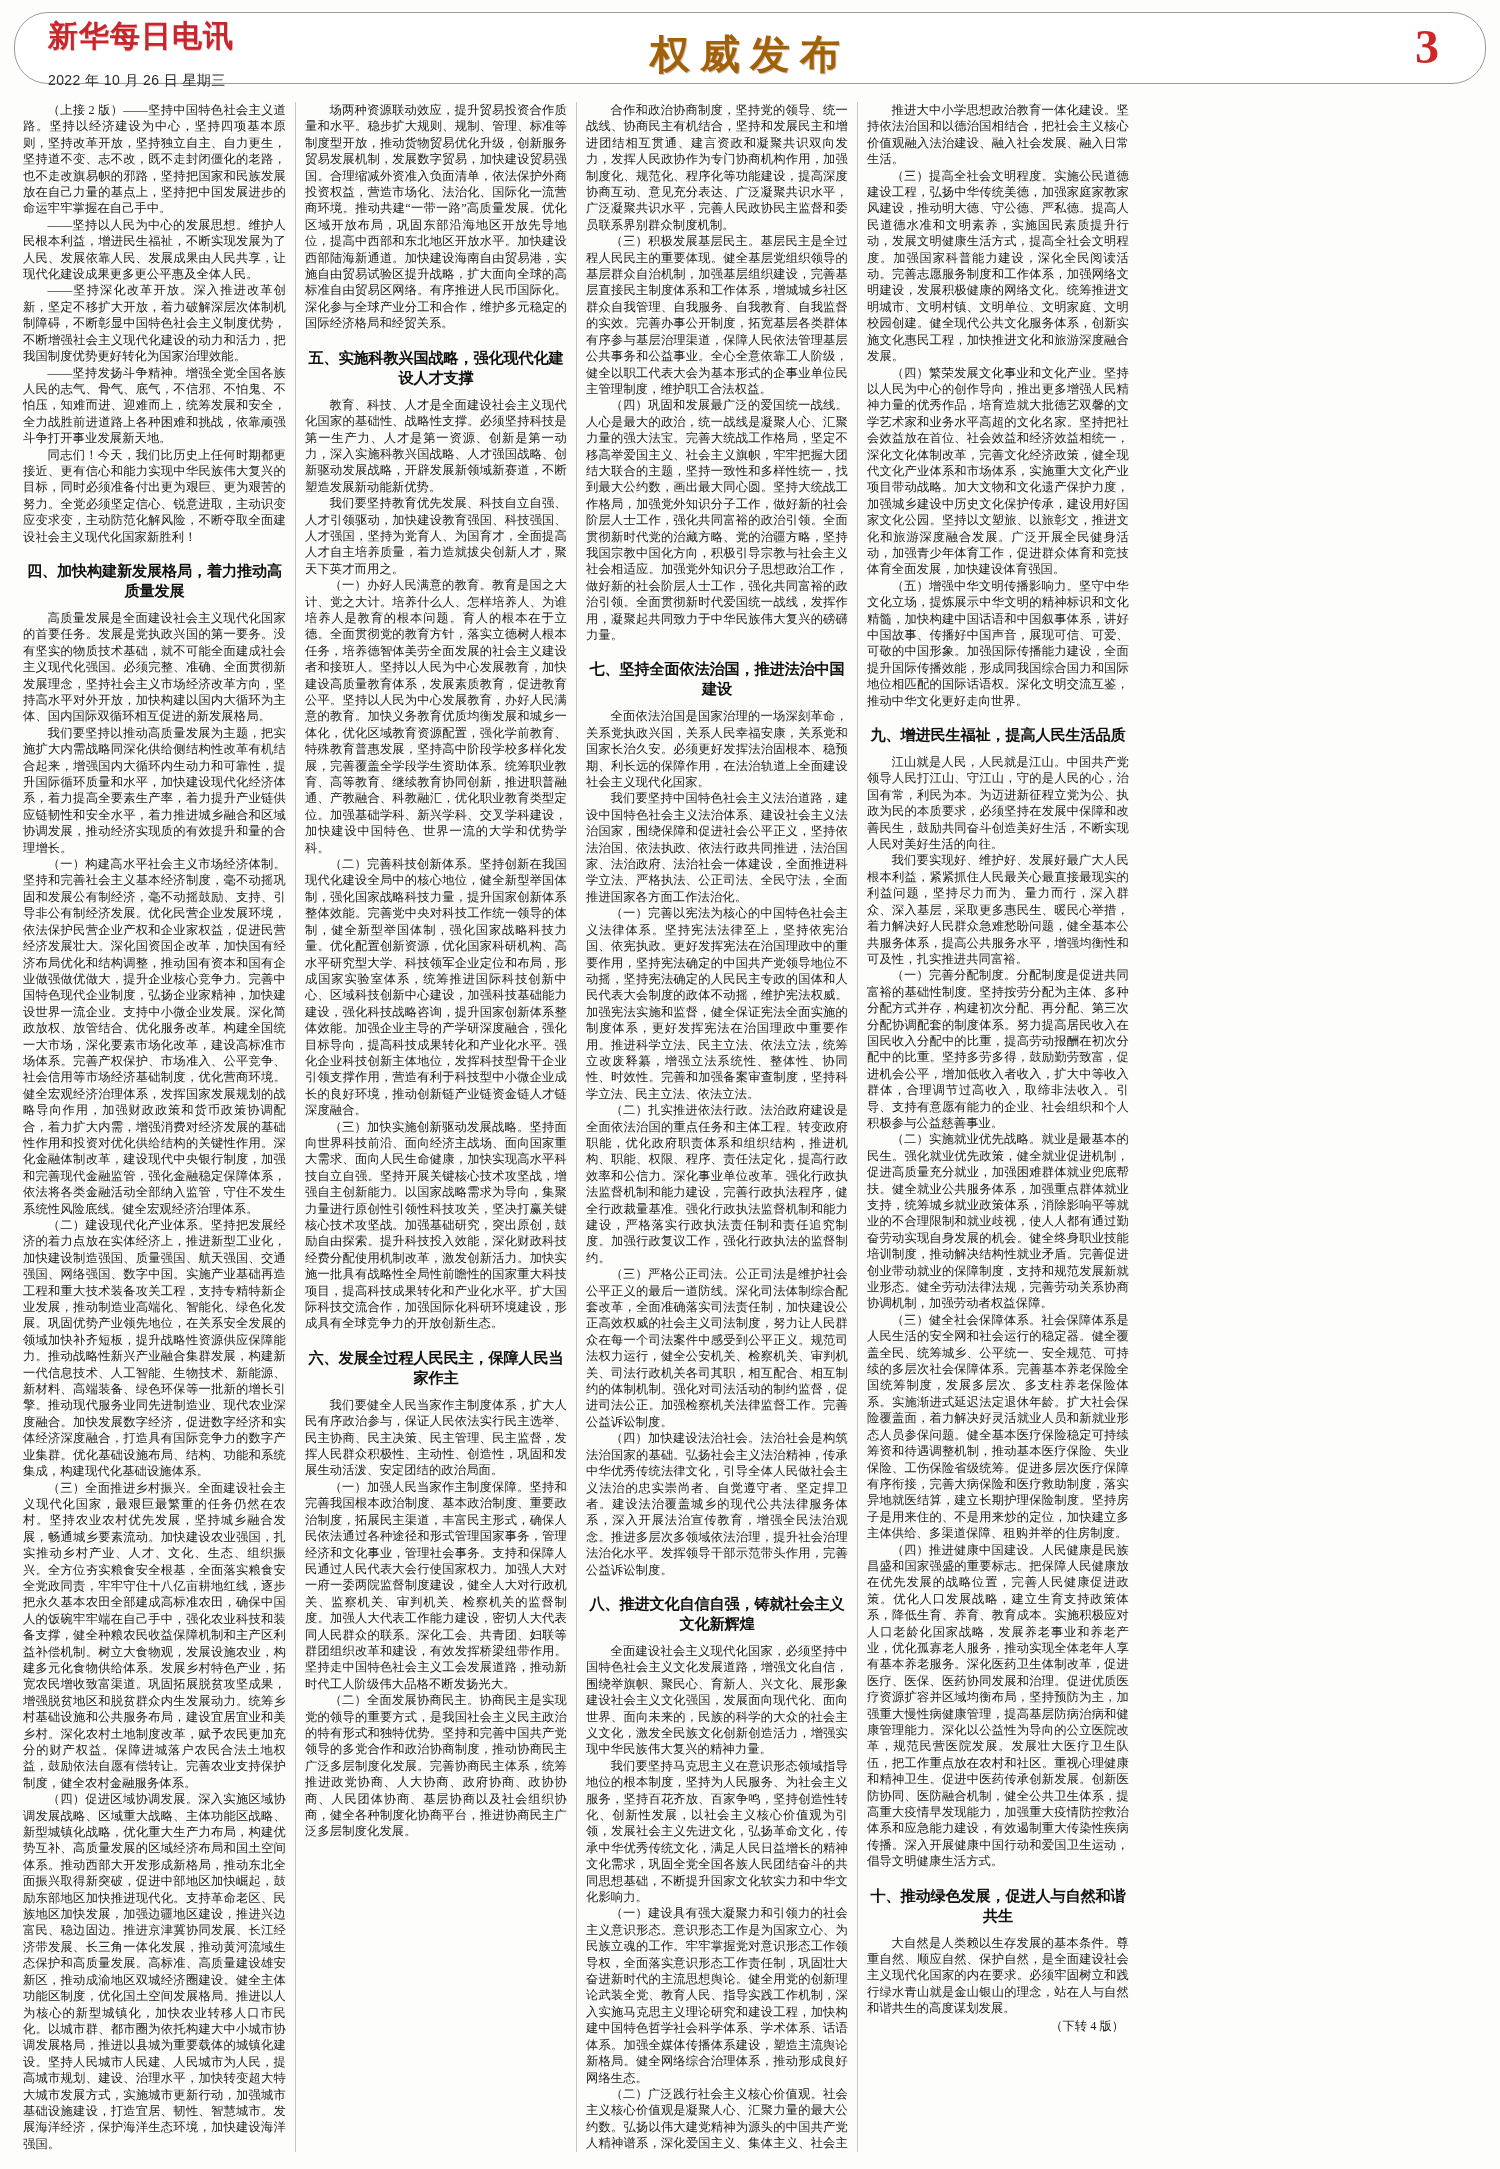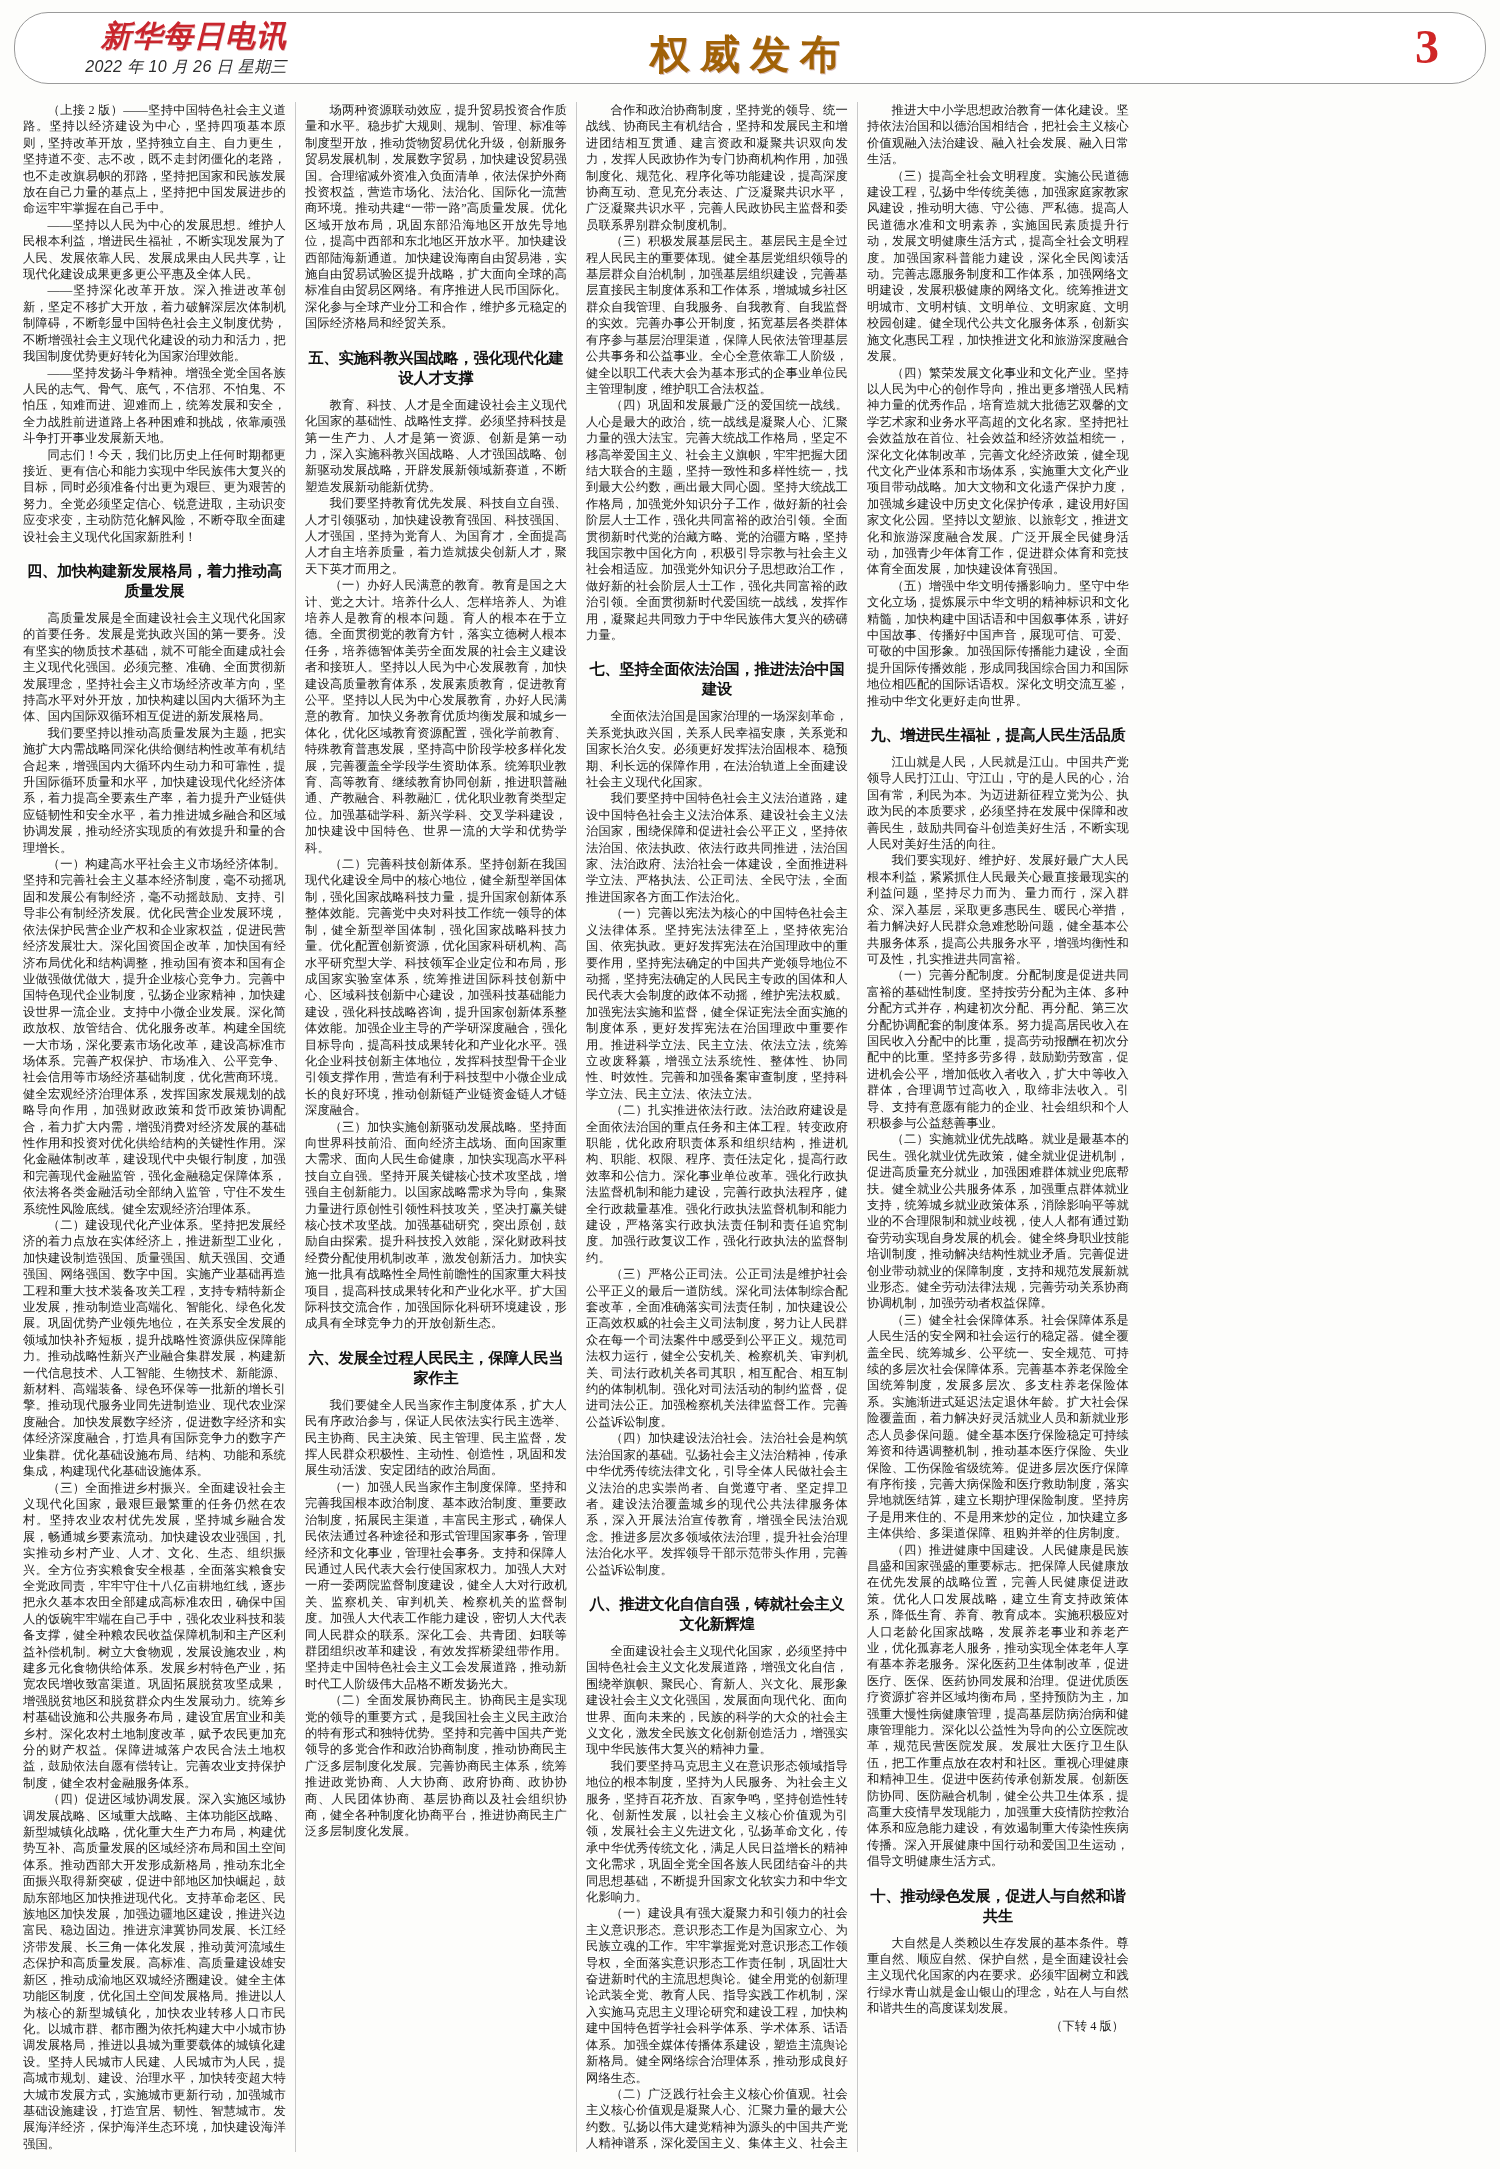--- a/index.html
+++ b/index.html
@@ -15,38 +15,38 @@
   .masthead{
     position:relative;
     height:72px;
     margin:12px 14px 0 14px;
     border:1.5px solid #9a9a9a;
     border-radius:34px;
     background:#fff;
     box-sizing:border-box;
   }
   .logo-block{
-    position:absolute;left:42px;top:6px;
-    width:230px;text-align:right;font-style:italic;
+    position:absolute;left:33px;top:6px;
+    width:230px;text-align:left;
   }
   .logo-title{
     font-family:"Liberation Serif","DejaVu Serif",serif;
     font-weight:bold;
     font-size:30px;
     letter-spacing:1px;
     color:#c9252d;
     line-height:1.15;
     white-space:nowrap;
     text-shadow:0.5px 0.5px 0 rgba(160,40,40,.35);
   }
   .logo-date{
     font-family:"Liberation Sans","DejaVu Sans",sans-serif;
-    font-size:16px;
+    font-size:14px;
     color:#2b2b2b;
-    margin-top:3px;
+    margin-top:18px;
     letter-spacing:0.4px;
     white-space:nowrap;
   }
   .banner-title{
     position:absolute;
     left:0;right:0;top:14px;
     text-align:center;
     font-family:"Liberation Serif","DejaVu Serif",serif;
     font-weight:bold;
     font-size:40px;

